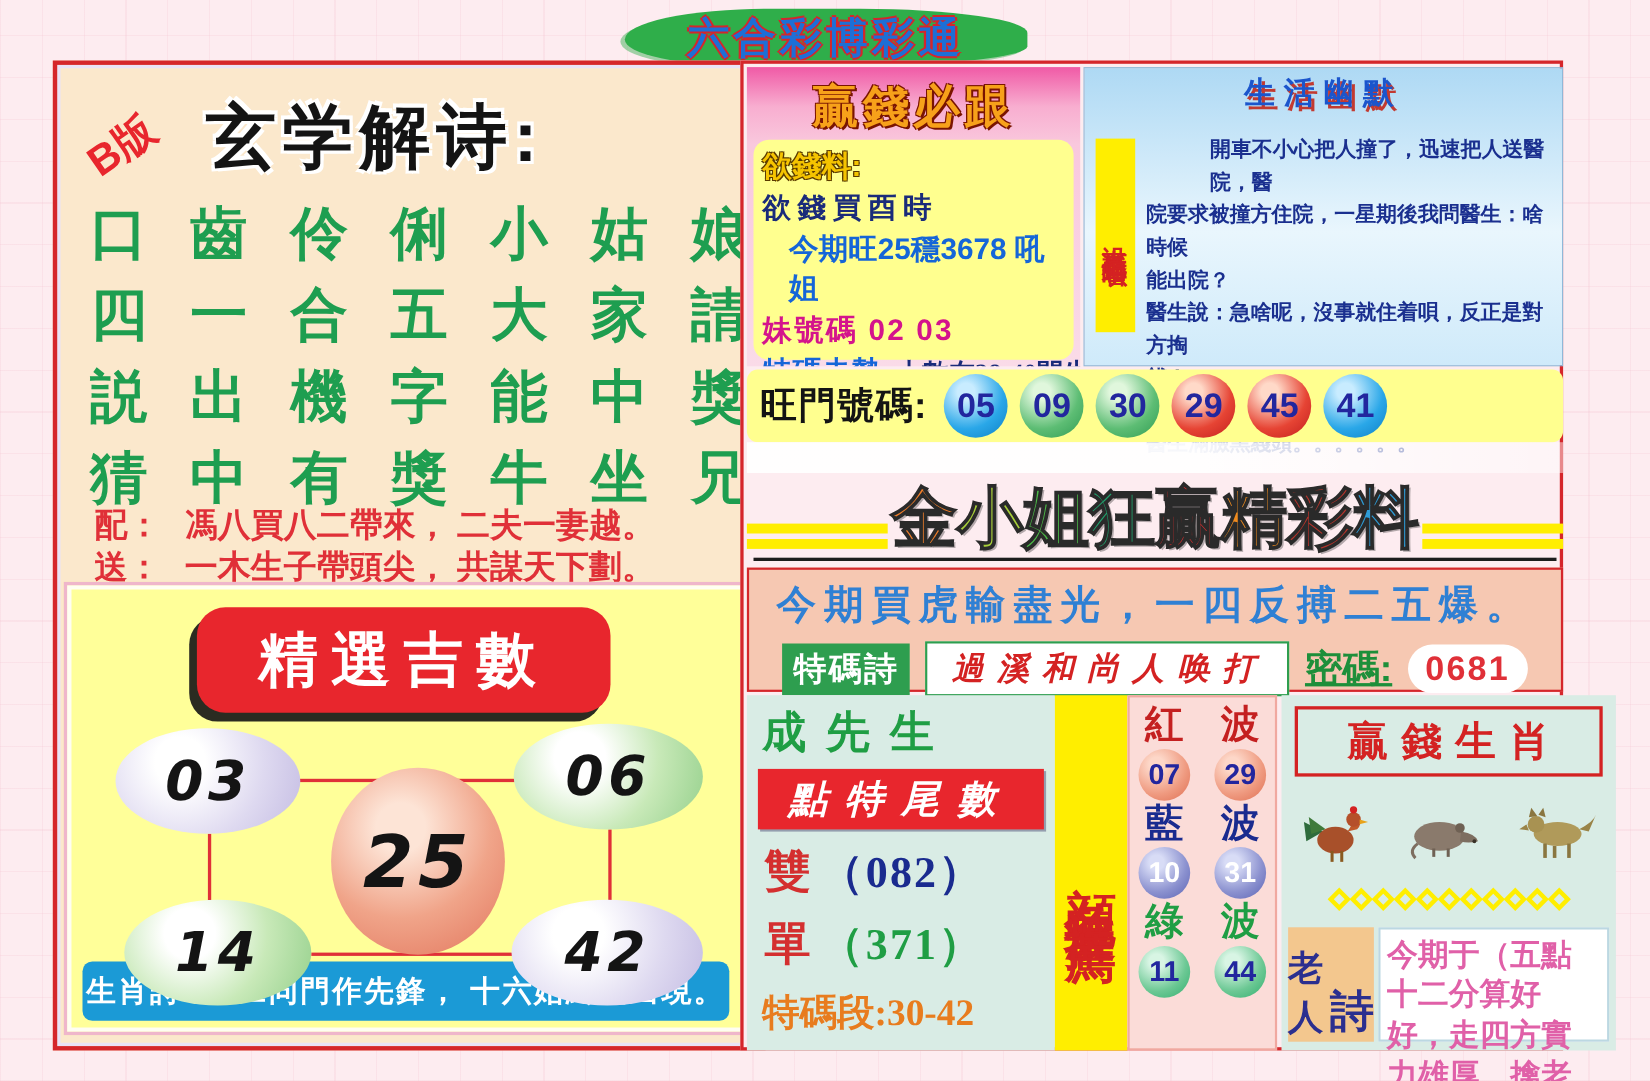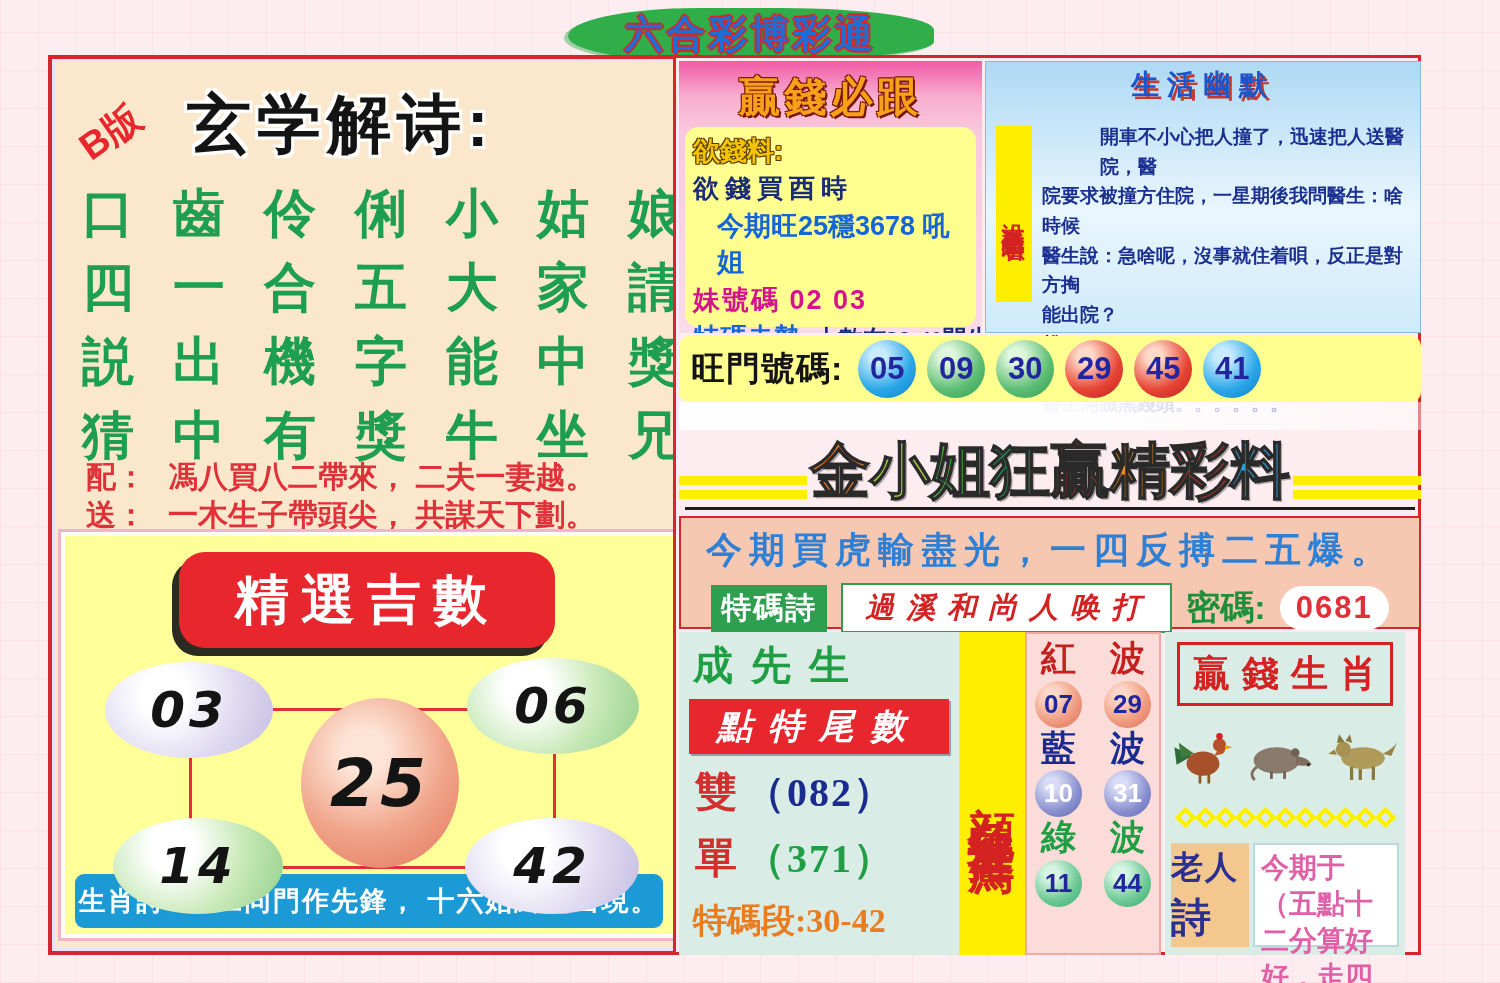--- a/index.html
+++ b/index.html
@@ -160,21 +160,21 @@
   .tips {
     position:absolute; left:3px; top:458px; width:742px; height:113px;
     background:#f6c8b2; border:2px solid #d5262b; padding-top:8px;
   }
   .tips-line { text-align:center; font-size:36px; font-weight:bold; color:#2f80d4; letter-spacing:7px; white-space:nowrap; }
   .tips-row { display:flex; align-items:center; justify-content:center; gap:14px; margin-top:8px; }
   .tips-poem-label { background:#2e9e4f; color:#fff; font-weight:bold; font-size:30px;
     font-family:"Liberation Serif","DejaVu Serif",serif; padding:3px 10px; letter-spacing:2px; }
   .tips-poem-text { background:#fff; border:2px solid #2e9e4f; color:#d42222; font-style:italic; font-weight:bold;
     font-family:"Liberation Serif","DejaVu Serif",serif; font-size:29px; letter-spacing:12px; padding:3px 18px 3px 22px; white-space:nowrap; }
-  .tips-code-label { color:#1d8f3a; font-size:34px; font-weight:bold; }
+  .tips-code-label { color:#1d8f3a; font-size:34px; font-weight:bold;text-decoration:underline; }
   .tips-code-value { background:#fff; border-radius:40px; color:#e03038; font-size:31px; font-weight:bold; padding:4px 16px; letter-spacing:2px; }
 
   
   .cheng { position:absolute; left:3px; top:574px; width:280px; height:323px; background:#d9ece5; padding-top:6px; }
   .cheng-name { text-align:left; color:#1f9e44; font-size:40px; font-weight:bold; letter-spacing:18px; padding-left:14px; }
   .cheng-head { margin:6px 10px 8px; background:#e8262d; text-align:center; padding:4px 0;
     box-shadow:2px 2px 0 rgba(80,80,120,.5); }
   .cheng-head span { color:#fff; font-family:"Liberation Serif","DejaVu Serif",serif; font-style:italic;
     font-size:35px; font-weight:bold; letter-spacing:16px; }
   .cheng-row { display:flex; align-items:baseline; padding-left:16px; margin-top:10px; white-space:nowrap; }
@@ -192,29 +192,29 @@
   .wave-chars { display:flex; justify-content:space-between; padding:0 6px; font-family:"Liberation Serif","DejaVu Serif",serif;
     font-size:35px; font-weight:bold; line-height:1.1; margin-top:2px; }
   .wc-red { color:#c42020; } .wc-blue { color:#1a2b8f; } .wc-green { color:#1f9e44; }
   .wave-balls { display:flex; justify-content:space-between; margin-top:2px; }
   .sball { width:47px; height:47px; border-radius:50%; display:flex; align-items:center; justify-content:center;
     font-size:26px; font-weight:bold; }
   .sball-red   { background:radial-gradient(circle at 35% 30%, #fdd7c8 0 15%, #ef9a80 60%, #de6d50); color:#22269e; }
   .sball-blue  { background:radial-gradient(circle at 35% 30%, #d8dcf6 0 15%, #8b91cf 60%, #5a62b4); color:#fff; }
   .sball-green { background:radial-gradient(circle at 35% 30%, #d8f5e4 0 15%, #6cc894 60%, #2fae6e); color:#22269e; }
 
-  .zodiac-panel { position:absolute; left:489px; top:574px; width:240px; height:323px; background:#d9ece5; }
+  .zodiac-panel { position:absolute; left:489px; top:574px; width:304px; height:323px; background:#d9ece5; }
   .zp-title { margin:10px 12px 0; border:3px solid #d42222; text-align:center; padding:4px 0; }
   .zp-title span { color:#d42222; font-family:"Liberation Serif","DejaVu Serif",serif;
     font-size:37px; font-weight:bold; letter-spacing:12px; padding-left:12px; }
   .animals { display:flex; justify-content:space-around; align-items:center; margin-top:14px; height:72px; }
   .diamond-chain { display:flex; justify-content:center; gap:5px; margin-top:18px; }
   .diamond-chain .diamond { width:15px; height:15px; border:4px solid #ffee00; transform:rotate(45deg); }
   .elder { position:absolute; left:6px; right:6px; bottom:8px; height:104px; display:flex; gap:4px; }
-  .elder-label { width:78px; background:#f3c78e; display:flex; flex-direction:column; align-items:flex-start; justify-content:center;
+  .elder-label { width:78px; background:#f3c78e; display:flex; flex-direction:row; align-items:flex-end; justify-content:center;
     color:#2b2f8f; font-family:"Liberation Serif","DejaVu Serif",serif; font-weight:bold; }
   .elder-label .l1 { font-size:32px; letter-spacing:2px; }
   .elder-label .l2 { font-size:40px; }
   .elder-text { flex:1; background:#ffffff; border:2px solid #bcd8e2; color:#e060a8; font-weight:bold;
     font-size:28px; line-height:1.3; padding:5px 6px; }
 </style>
 </head>
 <body>
 
 <div id="canvas">
@@ -281,22 +281,22 @@
 
       </div>
     </div>
 
     <div class="humor">
       <div class="humor-title">生活幽默</div>
       <div class="humor-side">没事就住着唄</div>
       <div class="humor-body">
         <div class="ind">開車不小心把人撞了，迅速把人送醫院，醫</div>
         <div>院要求被撞方住院，一星期後我問醫生：啥時候</div>
+        <div>能出院？</div>
         <div>醫生說：急啥呢，沒事就住着唄，反正是對方掏</div>
-        <div>能出院？</div>
         <div>錢！</div>
         <div>我很平靜說：大夫，我就是對方！</div>
         <div>醫生滿臉黑綫頭。。。。。。</div>
       </div>
     </div>
 
     <div class="hot-strip">
       <span class="hot-label">旺門號碼:</span>
       <div class="ball ball-blue">05</div>
       <div class="ball ball-green">09</div>

